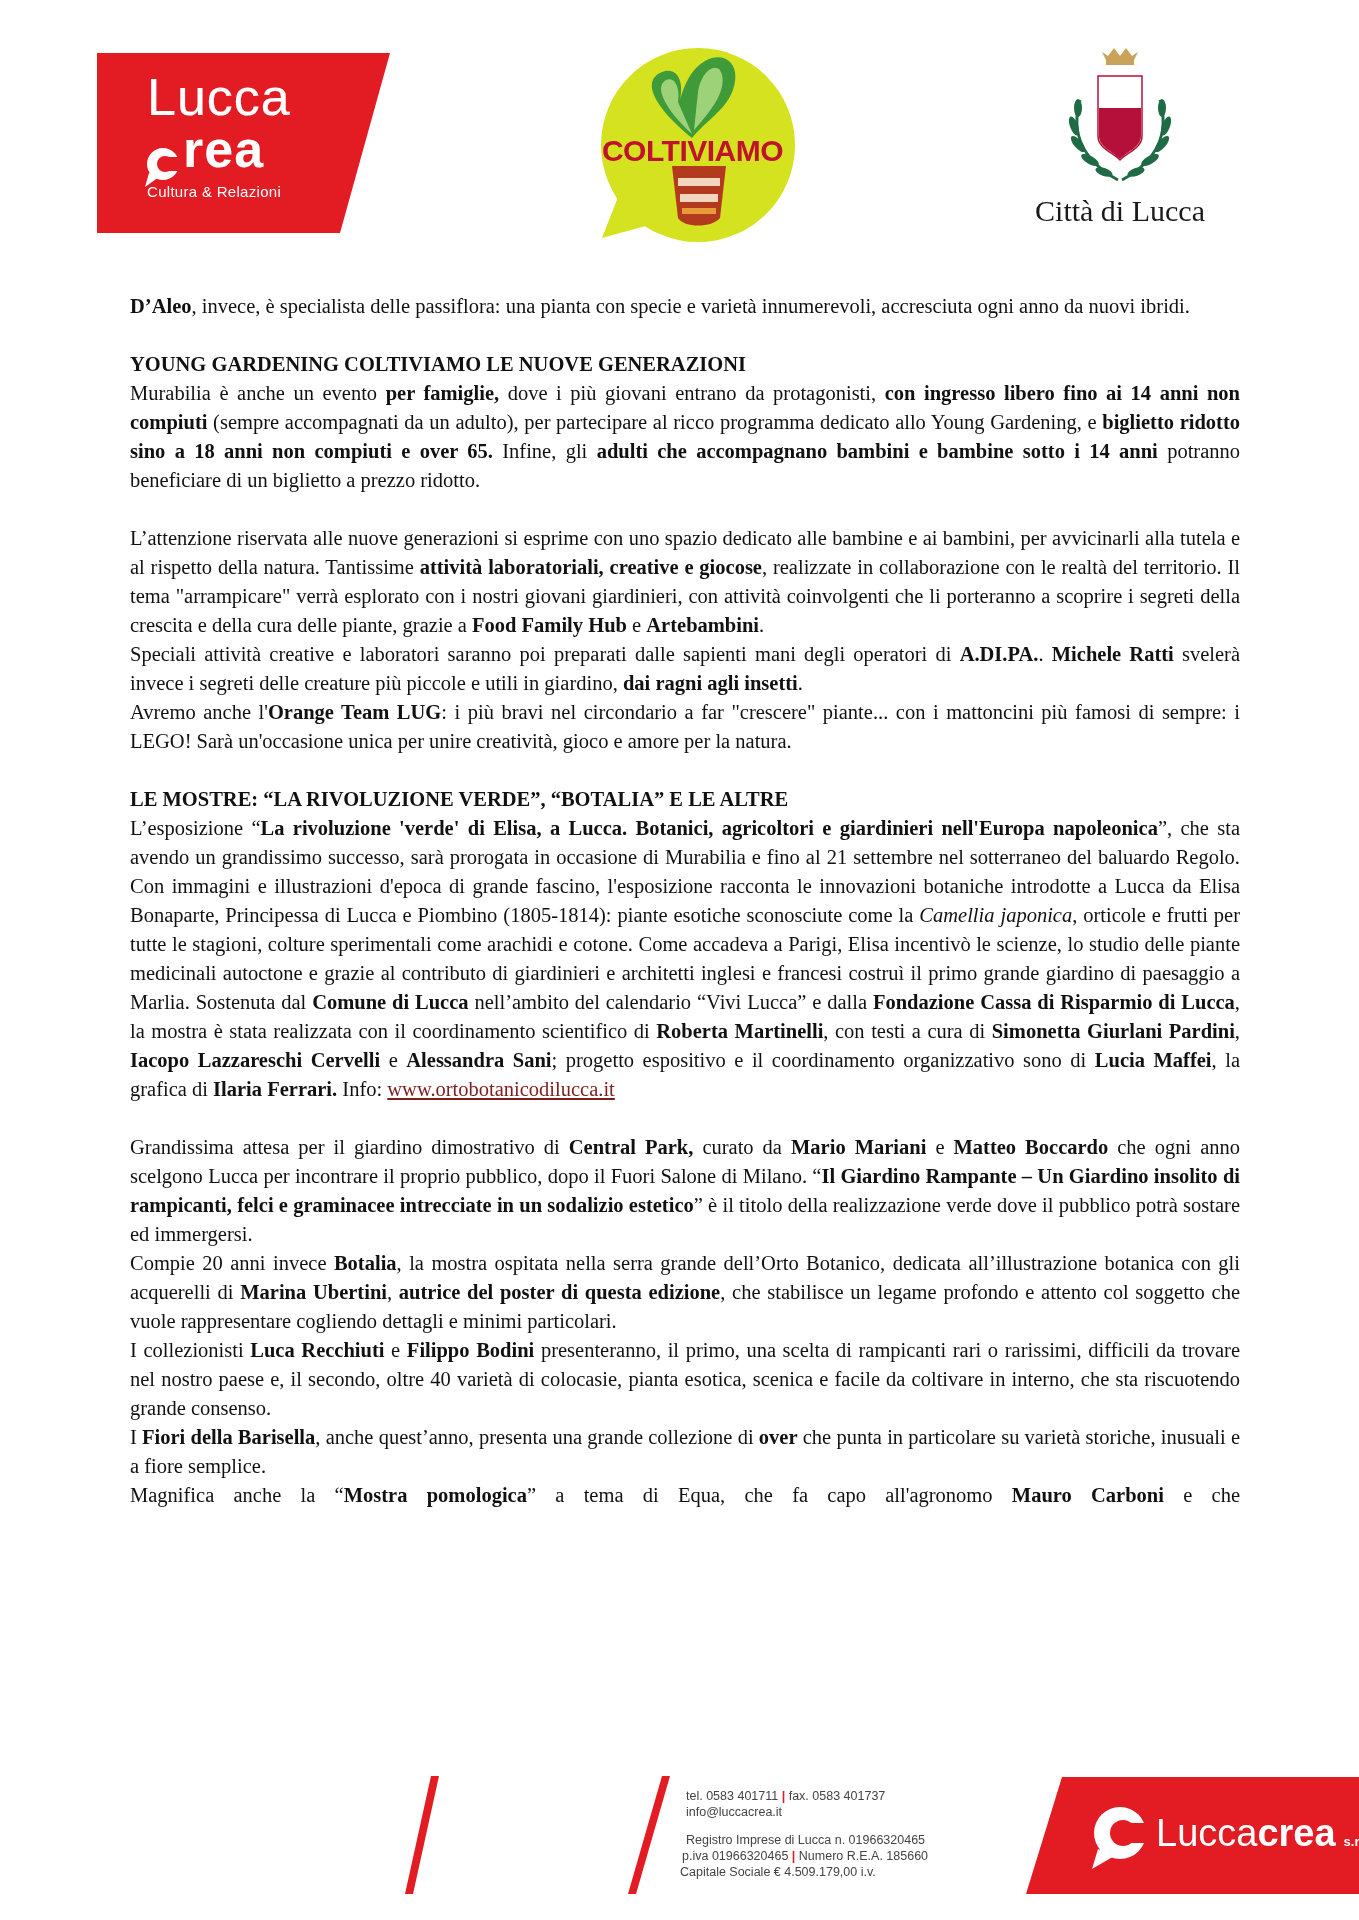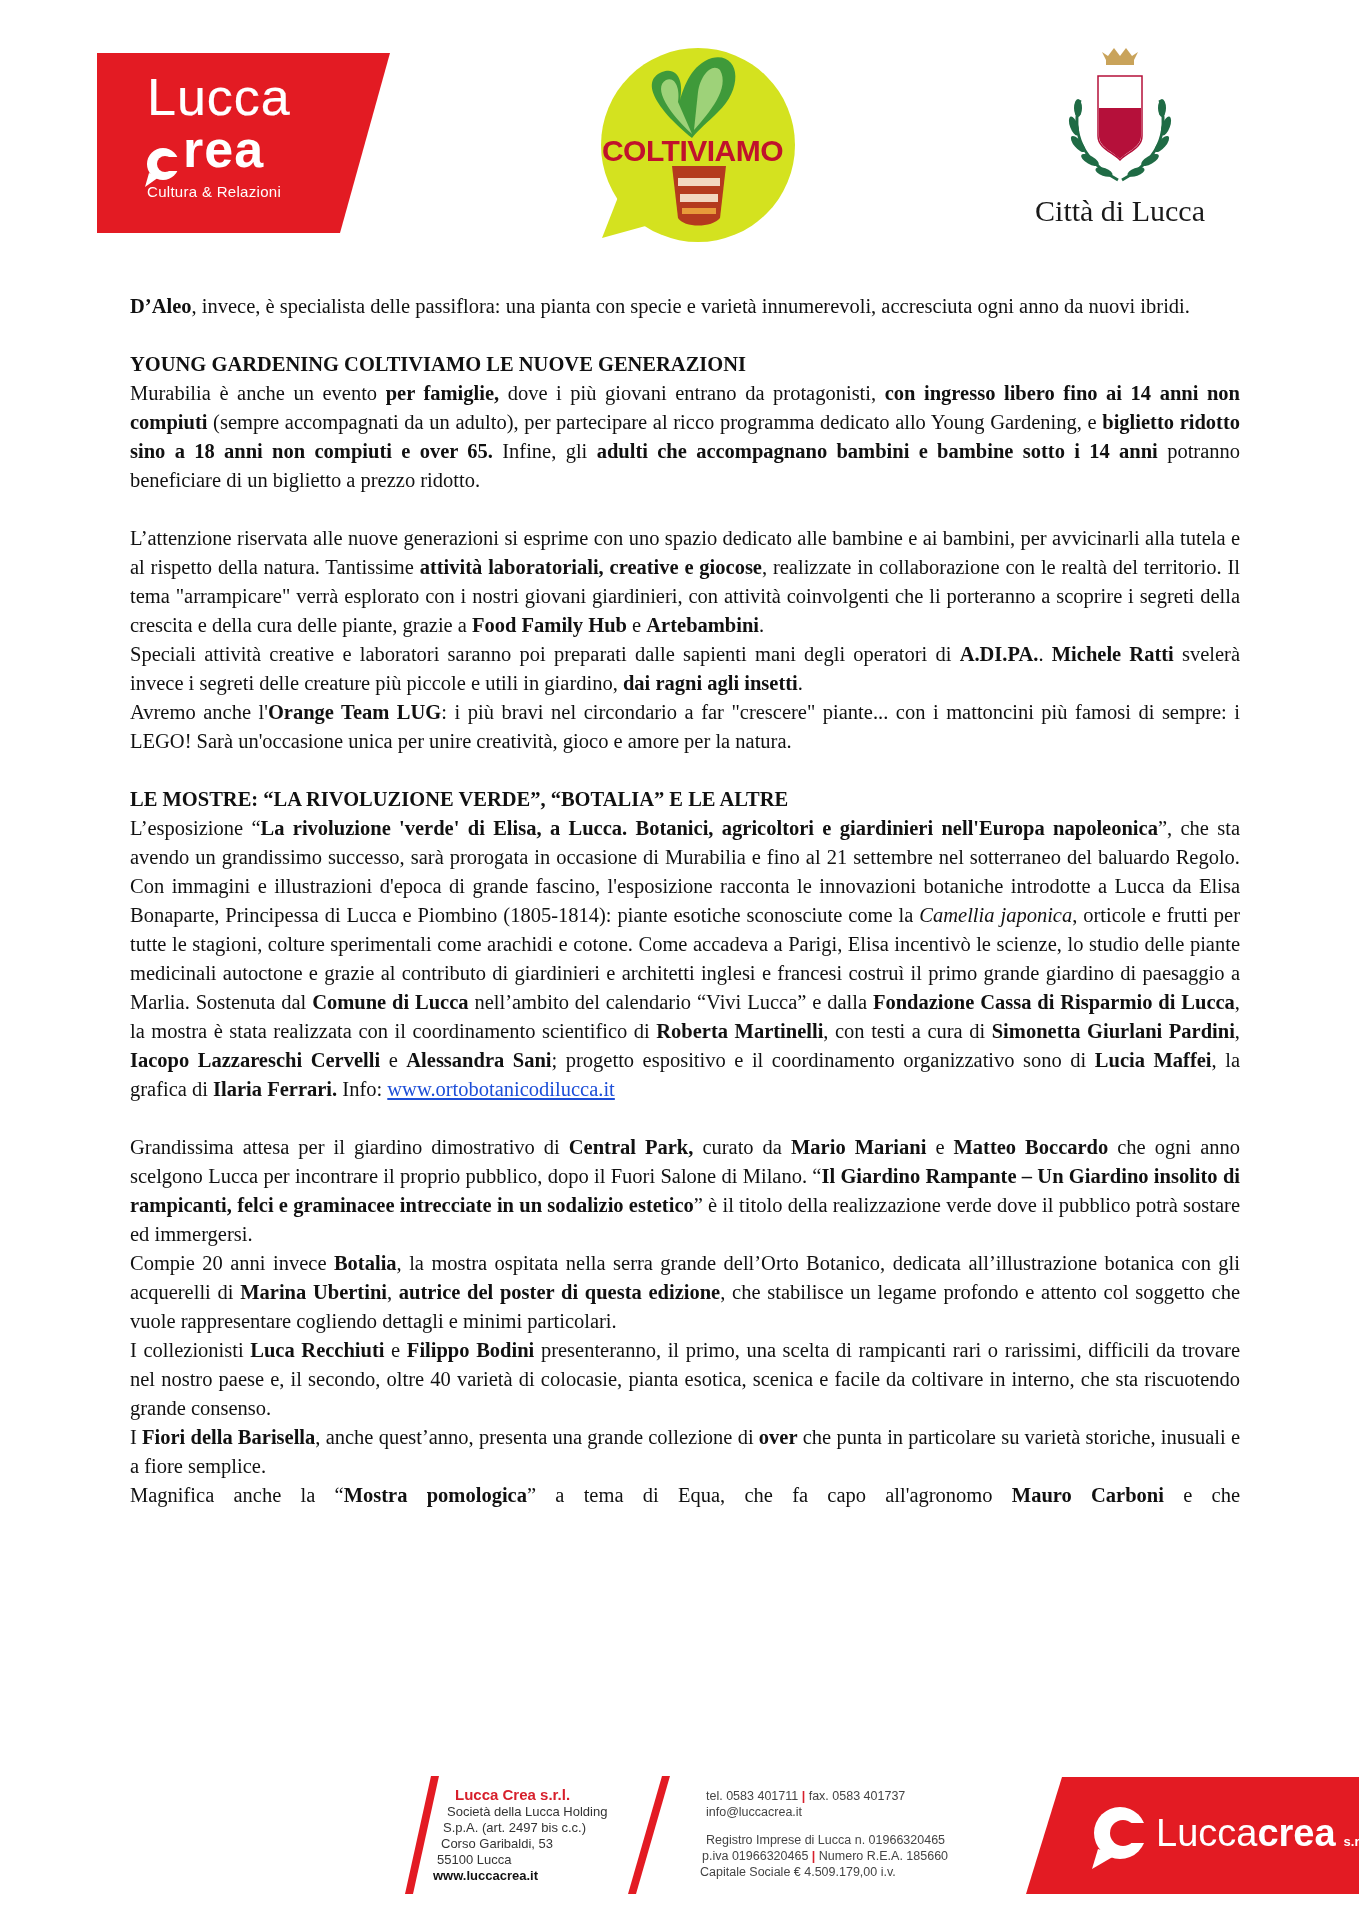--- a/index.html
+++ b/index.html
@@ -21,33 +21,33 @@
   .hdr-citta svg { width: 100%; height: 150px; display: block; }
   .citta-text { position: absolute; left: 0; top: 146px; width: 220px; text-align: center; font-family: "Liberation Serif", "DejaVu Serif", serif; font-size: 30px; color: #1a1a1a; }
 
   
   .content { position: absolute; left: 130px; top: 292px; width: 1110px; font-size: 20.5px; line-height: 29px; text-align: justify; }
   .content p { margin: 0; }
   .content .gap { height: 29px; }
   .content h2 { margin: 0; font-size: 20.5px; line-height: 29px; font-weight: bold; text-align: left; }
   .content b { font-weight: bold; }
   .content i { font-style: italic; }
-  .content a { color: #1d4ed8; text-decoration: underline; }
+  .content a { color: #7f1d1d; text-decoration: underline; }
 
   
   .footer { position: absolute; left: 0; top: 1770px; width: 1359px; height: 130px; }
   .slash { position: absolute; }
   .ft-col1 { position: absolute; left: 437px; top: 16px; font-family: "Liberation Sans", "DejaVu Sans", sans-serif; color: #333; font-size: 13px; line-height: 16px; }
   .ft-col1 .ft-name { color: #d71f2b; font-weight: bold; font-size: 15px; line-height: 18px; padding-left: 18px; }
   .ft-col1 .l1 { padding-left: 10px; }
   .ft-col1 .l2 { padding-left: 6px; }
   .ft-col1 .l3 { padding-left: 4px; }
   .ft-col1 .l4 { padding-left: 0px; }
   .ft-col1 .ft-web { font-weight: bold; color: #111; padding-left: -4px; margin-left: -4px; }
-  .ft-col2 { position: absolute; left: 700px; top: 18px; font-family: "Liberation Sans", "DejaVu Sans", sans-serif; color: #444; font-size: 12.5px; line-height: 16px; }
+  .ft-col2 { position: absolute; left: 680px; top: 18px; font-family: "Liberation Sans", "DejaVu Sans", sans-serif; color: #444; font-size: 12.5px; line-height: 16px; }
   .ft-col2 .sep { color: #d71f2b; font-weight: bold; }
   .ft-col2 .blank { height: 12px; }
   .ft-col2 .r1 { padding-left: 6px; }
   .ft-col2 .r2 { padding-left: 2px; }
   .ft-brand { position: absolute; left: 1026px; top: 7px; width: 389px; height: 133px; }
   .ft-brand svg { position: absolute; left: 0; top: 0; width: 389px; height: 117px; }
   .ft-brand-text { position: absolute; left: 130px; top: 34px; color: #fff; font-family: "Liberation Sans", "DejaVu Sans", sans-serif; font-size: 38px; line-height: 44px; white-space: nowrap; }
   .ft-brand-text .crea { font-weight: bold; }
   .ft-brand-text .srl { font-size: 13px; font-weight: bold; margin-left: 8px; }
 </style>
@@ -134,28 +134,20 @@
   <p><span>Compie 20 anni invece </span><b>Botalia</b><span>, la mostra ospitata nella serra grande dell’Orto Botanico, dedicata all’illustrazione botanica con gli acquerelli di </span><b>Marina Ubertini</b><span>, </span><b>autrice del poster di questa edizione</b><span>, che stabilisce un legame profondo e attento col soggetto che vuole rappresentare cogliendo dettagli e minimi particolari.</span></p>
   <p><span>I collezionisti </span><b>Luca Recchiuti</b><span> e </span><b>Filippo Bodini</b><span> presenteranno, il primo, una scelta di rampicanti rari o rarissimi, difficili da trovare nel nostro paese e, il secondo, oltre 40 varietà di colocasie, pianta esotica, scenica e facile da coltivare in interno, che sta riscuotendo grande consenso.</span></p>
   <p><span>I </span><b>Fiori della Barisella</b><span>, anche quest’anno, presenta una grande collezione di </span><b>over</b><span> che punta in particolare su varietà storiche, inusuali e a fiore semplice.</span></p>
   <p style="text-align-last: justify;"><span>Magnifica anche la “</span><b>Mostra pomologica</b><span>” a tema di Equa, che fa capo all'agronomo </span><b>Mauro Carboni</b><span> e che</span></p>
 </div>
 
 <div class="footer">
   <svg class="slash" style="left:405px; top:6px;" width="34" height="118" viewBox="0 0 34 118">
     <polygon points="26,0 34,0 8,118 0,118" fill="#e31b23"></polygon>
   </svg>
-  <div class="ft-col1">
-    <div class="ft-name">Lucca Crea s.r.l.</div>
-    <div class="l1">Società della Lucca Holding</div>
-    <div class="l2">S.p.A. (art. 2497 bis c.c.)</div>
-    <div class="l3">Corso Garibaldi, 53</div>
-    <div class="l4">55100 Lucca</div>
-    <div class="ft-web">www.luccacrea.it</div>
-  </div>
 
   <svg class="slash" style="left:628px; top:6px;" width="42" height="118" viewBox="0 0 42 118">
     <polygon points="34,0 42,0 8,118 0,118" fill="#e31b23"></polygon>
   </svg>
   <div class="ft-col2">
     <div class="r1"><span>tel. 0583 401711</span> <span class="sep">|</span> <span>fax. 0583 401737</span></div>
     <div class="r1">info@luccacrea.it</div>
     <div class="blank"></div>
     <div class="r1">Registro Imprese di Lucca n. 01966320465</div>
     <div class="r2"><span>p.iva 01966320465</span> <span class="sep">|</span> <span>Numero R.E.A. 185660</span></div>

